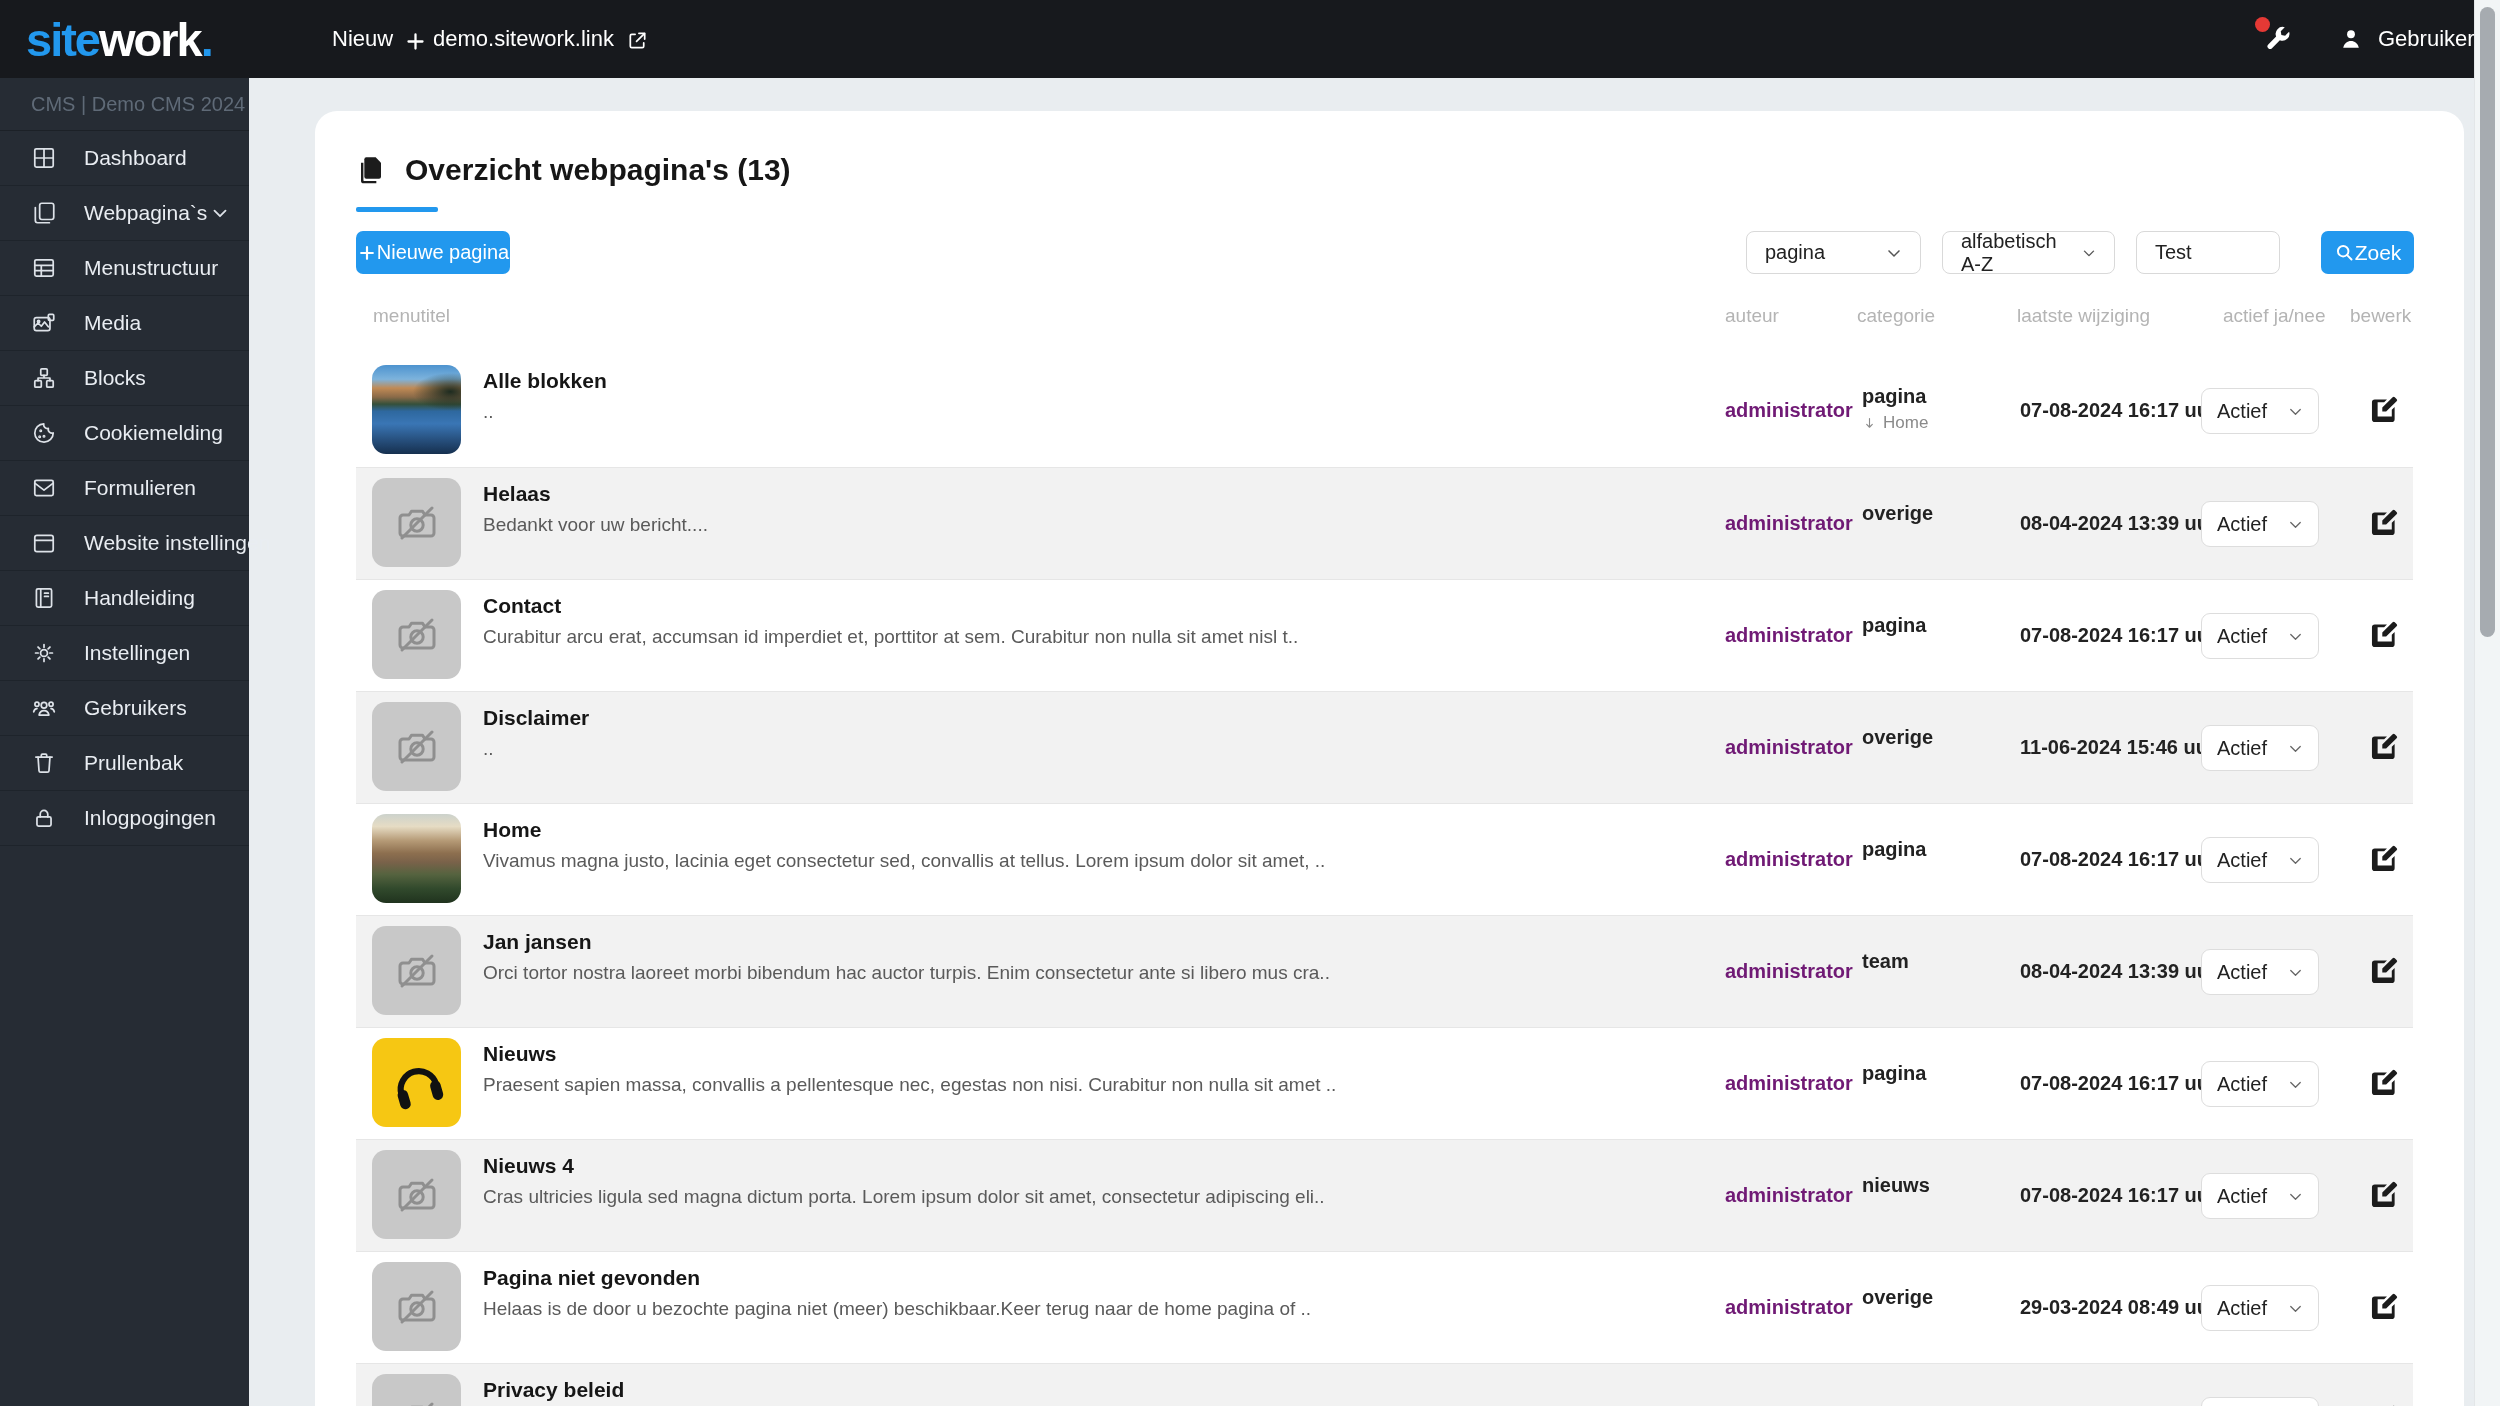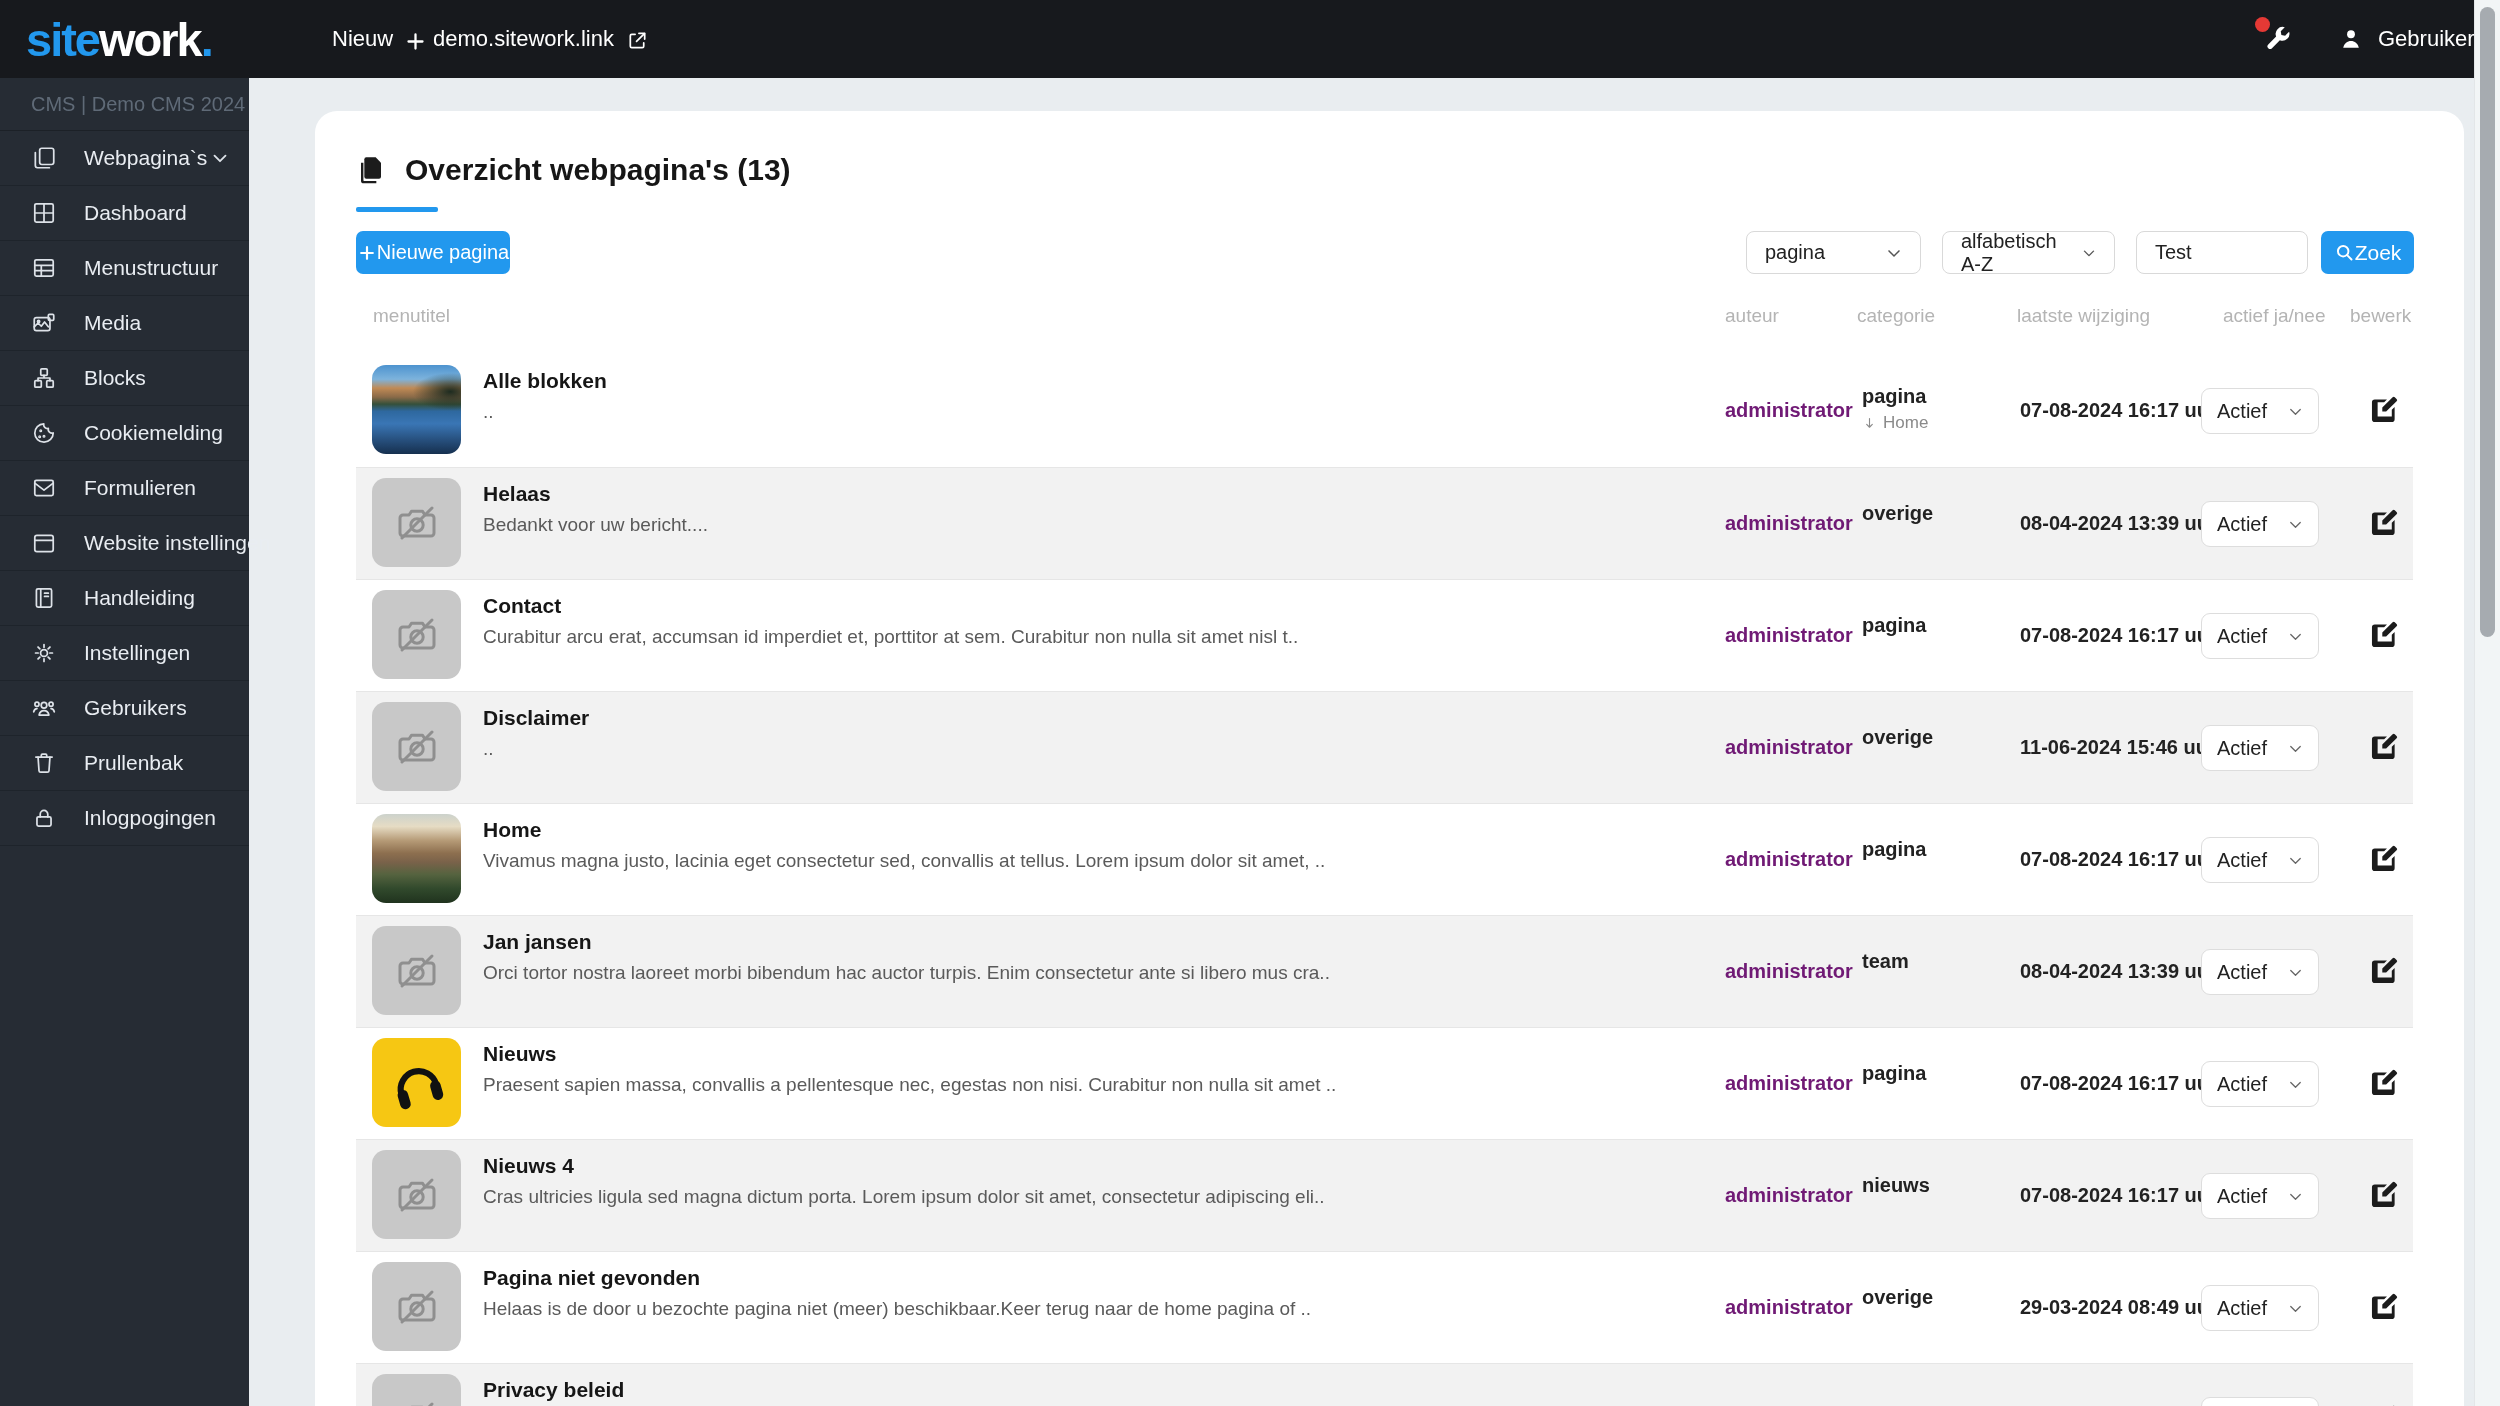--- a/index.html
+++ b/index.html
@@ -69,21 +69,21 @@
   .new-page-btn svg { width:20px; height:20px; stroke:#fff; stroke-width:2.6; fill:none; stroke-linecap:round; }
 
   .filter-select, .filter-input {
     position:absolute; top:120px; height:43px; background:#fff;
     border:1px solid #d9d9d9; border-radius:8px; font-size:20px; color:#222;
   }
   .filter-select { display:flex; align-items:center; justify-content:space-between; padding:0 16px 0 18px; cursor:pointer; }
   .filter-select svg { width:20px; height:20px; stroke:#555; fill:none; stroke-width:1.8; stroke-linecap:round; stroke-linejoin:round; }
   .fs-category { left:1431px; width:175px; }
   .fs-sort     { left:1627px; width:173px; }
-  .filter-input{ left:1821px; width:172px; padding:0 18px; font-family:inherit; outline:none; }
+  .filter-input{ left:1821px; width:144px; padding:0 18px; font-family:inherit; outline:none; }
   .search-btn  { position:absolute; left:2006px; top:120px; width:93px; height:43px; font-size:21px; }
   .search-btn svg { width:21px; height:21px; stroke:#fff; fill:none; stroke-width:2.2; stroke-linecap:round; }
 
   
   .thead { position:absolute; top:194px; left:0; width:100%; font-size:19px; color:#b4b4b4; }
   .thead span { position:absolute; white-space:nowrap; }
   .th-menutitel { left:58px; }
   .th-auteur    { left:1410px; }
   .th-categorie { left:1542px; }
   .th-wijziging { left:1702px; }
@@ -189,39 +189,39 @@
     </span>
   </div>
 </div>
 
 <div class="sidebar">
   <div class="sb-header">CMS | Demo CMS 2024</div>
 
   <div class="sb-item">
     <span class="sb-icon">
         <svg viewBox="0 0 24 24">
+          <rect x="3.5" y="3.5" width="17" height="17" rx="1.5"></rect>
+          <path d="M3.5 12h17M12 3.5v17"></path>
+        </svg>
+      </span>
+    <span>Dashboard</span>
+  </div>
+  <div class="sb-item">
+    <span class="sb-icon">
+        <svg viewBox="0 0 24 24">
           <rect x="8" y="3" width="13" height="15" rx="2"></rect>
           <path d="M4 7v12a2 2 0 0 0 2 2h11"></path>
         </svg>
       </span>
     <span>Webpagina`s</span>
     <span class="sb-chevron">
         <svg viewBox="0 0 24 24">
           <path d="M6 9.5l6 6 6-6"></path>
         </svg>
       </span>
-  </div>
-  <div class="sb-item">
-    <span class="sb-icon">
-        <svg viewBox="0 0 24 24">
-          <rect x="3.5" y="3.5" width="17" height="17" rx="1.5"></rect>
-          <path d="M3.5 12h17M12 3.5v17"></path>
-        </svg>
-      </span>
-    <span>Dashboard</span>
   </div>
   <div class="sb-item">
     <span class="sb-icon">
         <svg viewBox="0 0 24 24">
           <rect x="3.5" y="4.5" width="17" height="15" rx="1.5"></rect>
           <path d="M3.5 9.5h17M3.5 14.5h17M9.5 9.5v10"></path>
         </svg>
       </span>
     <span>Menustructuur</span>
   </div>

